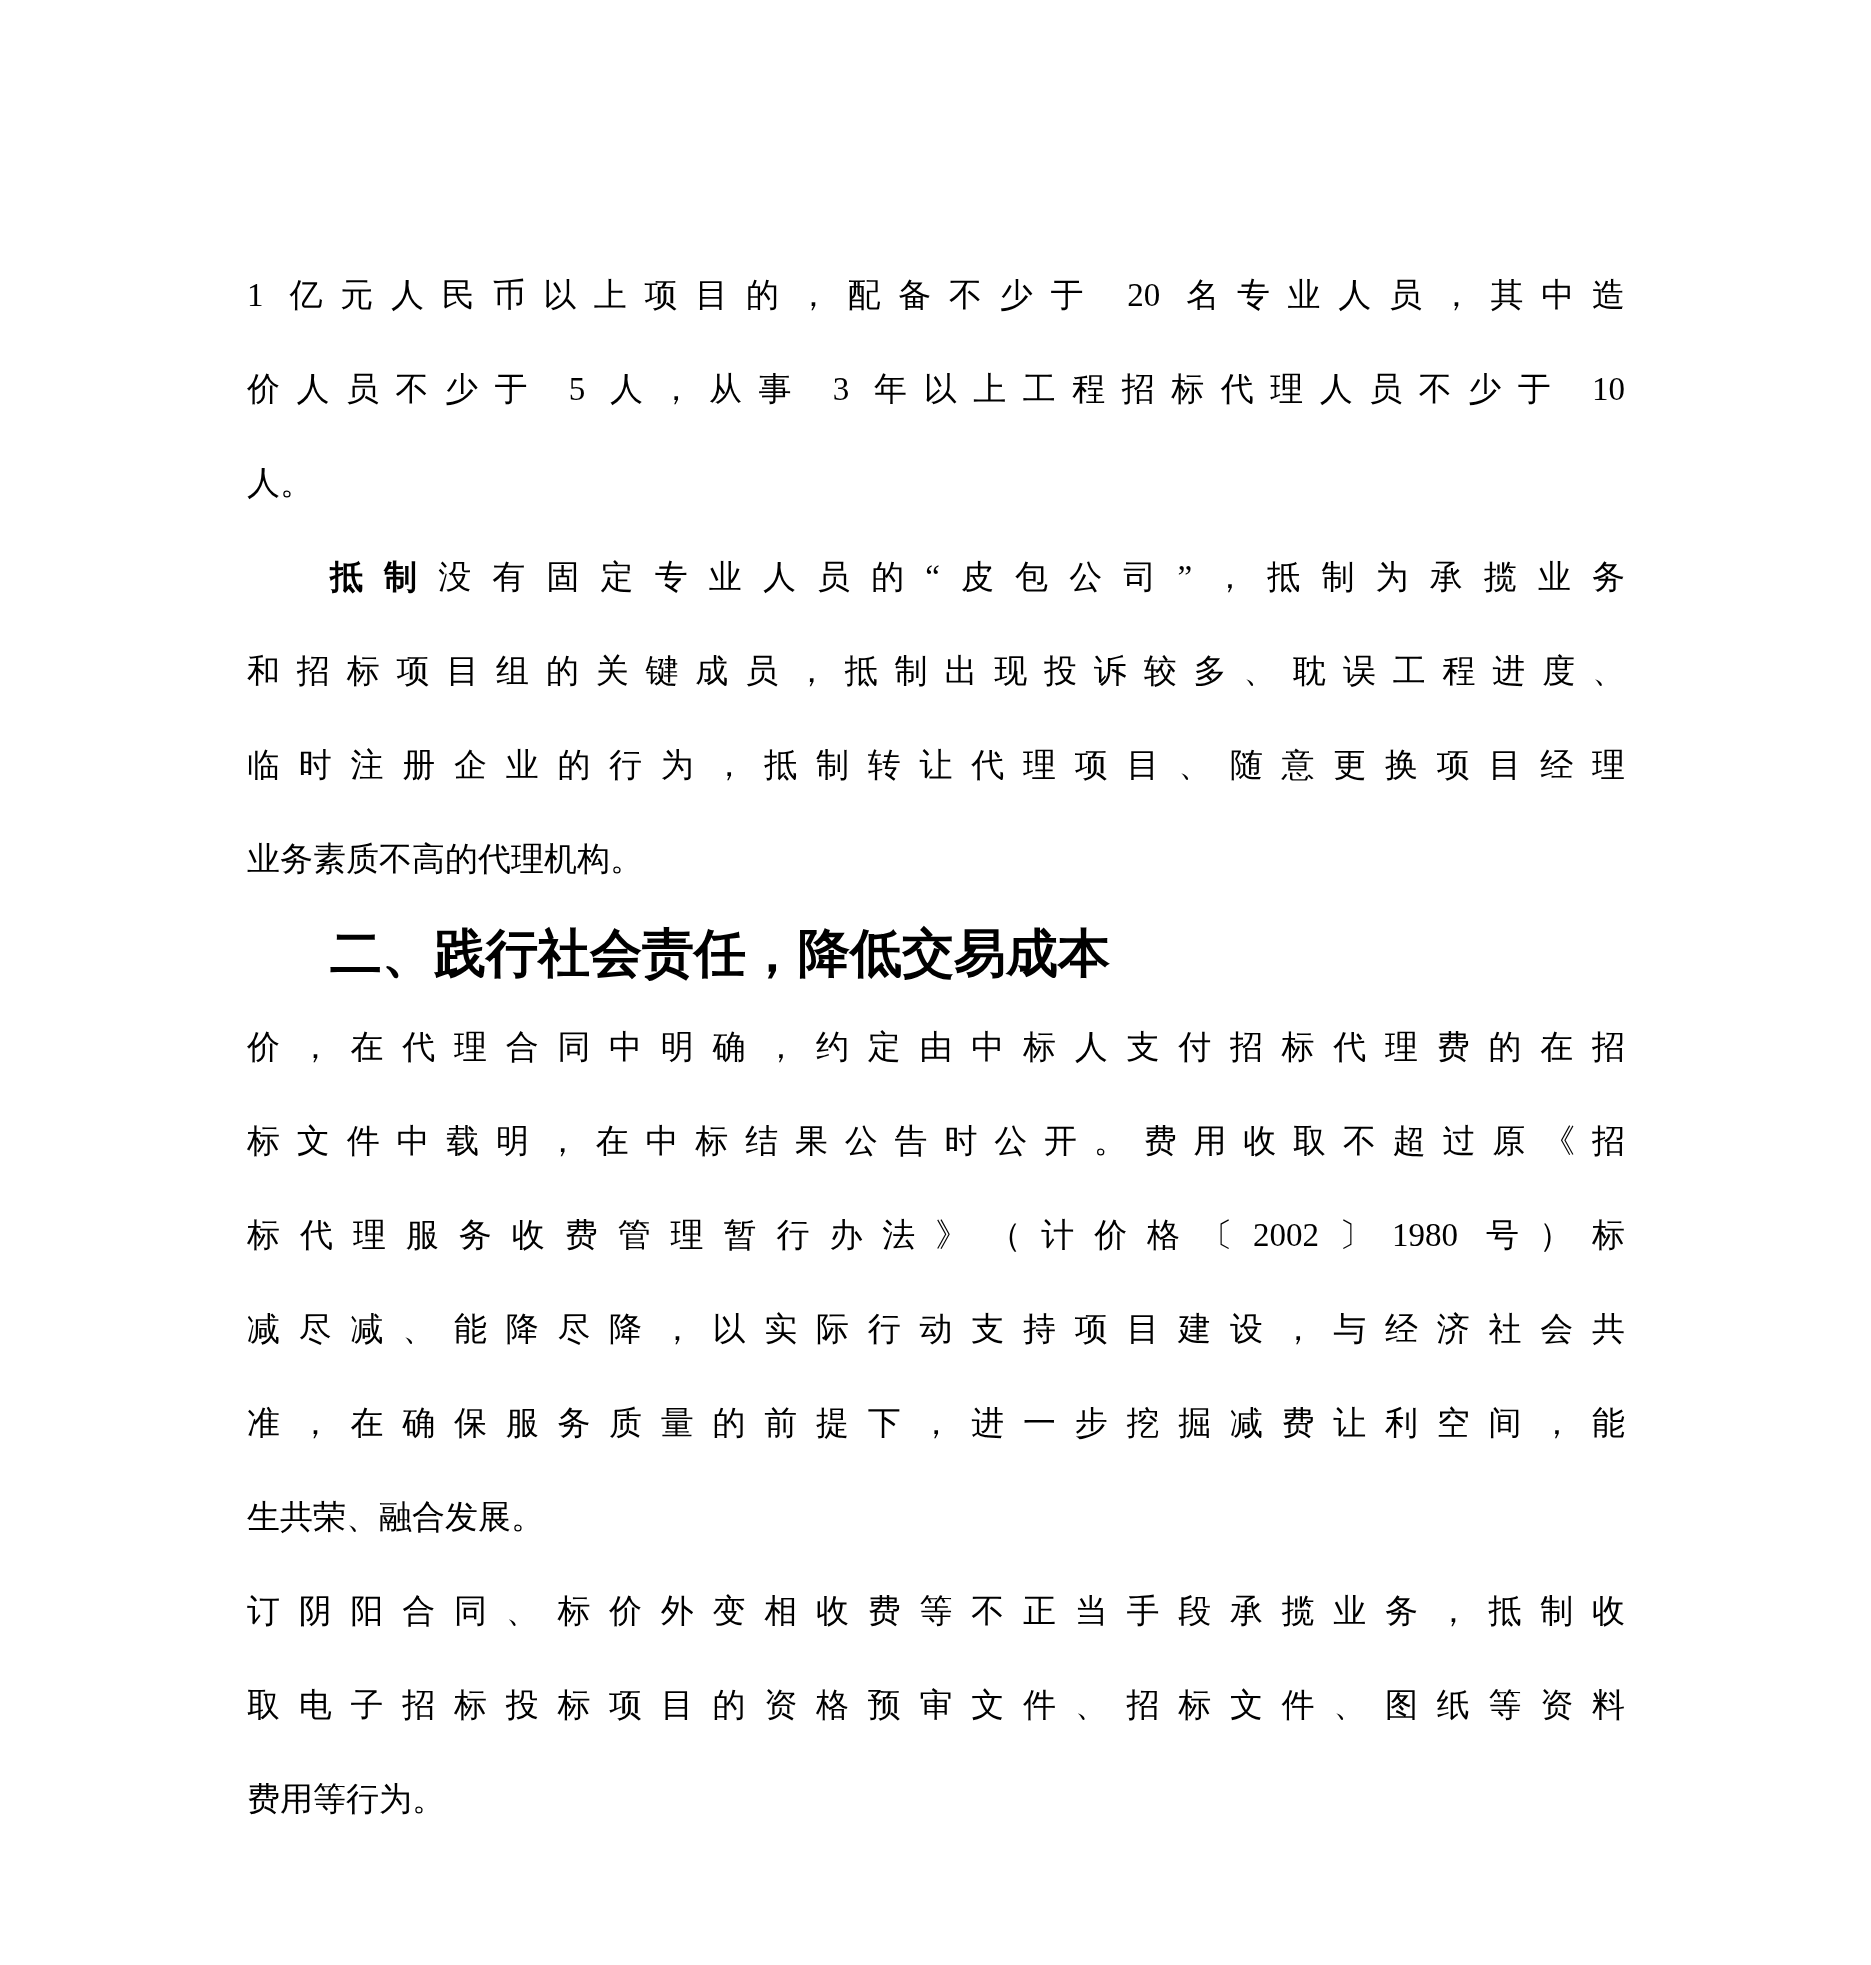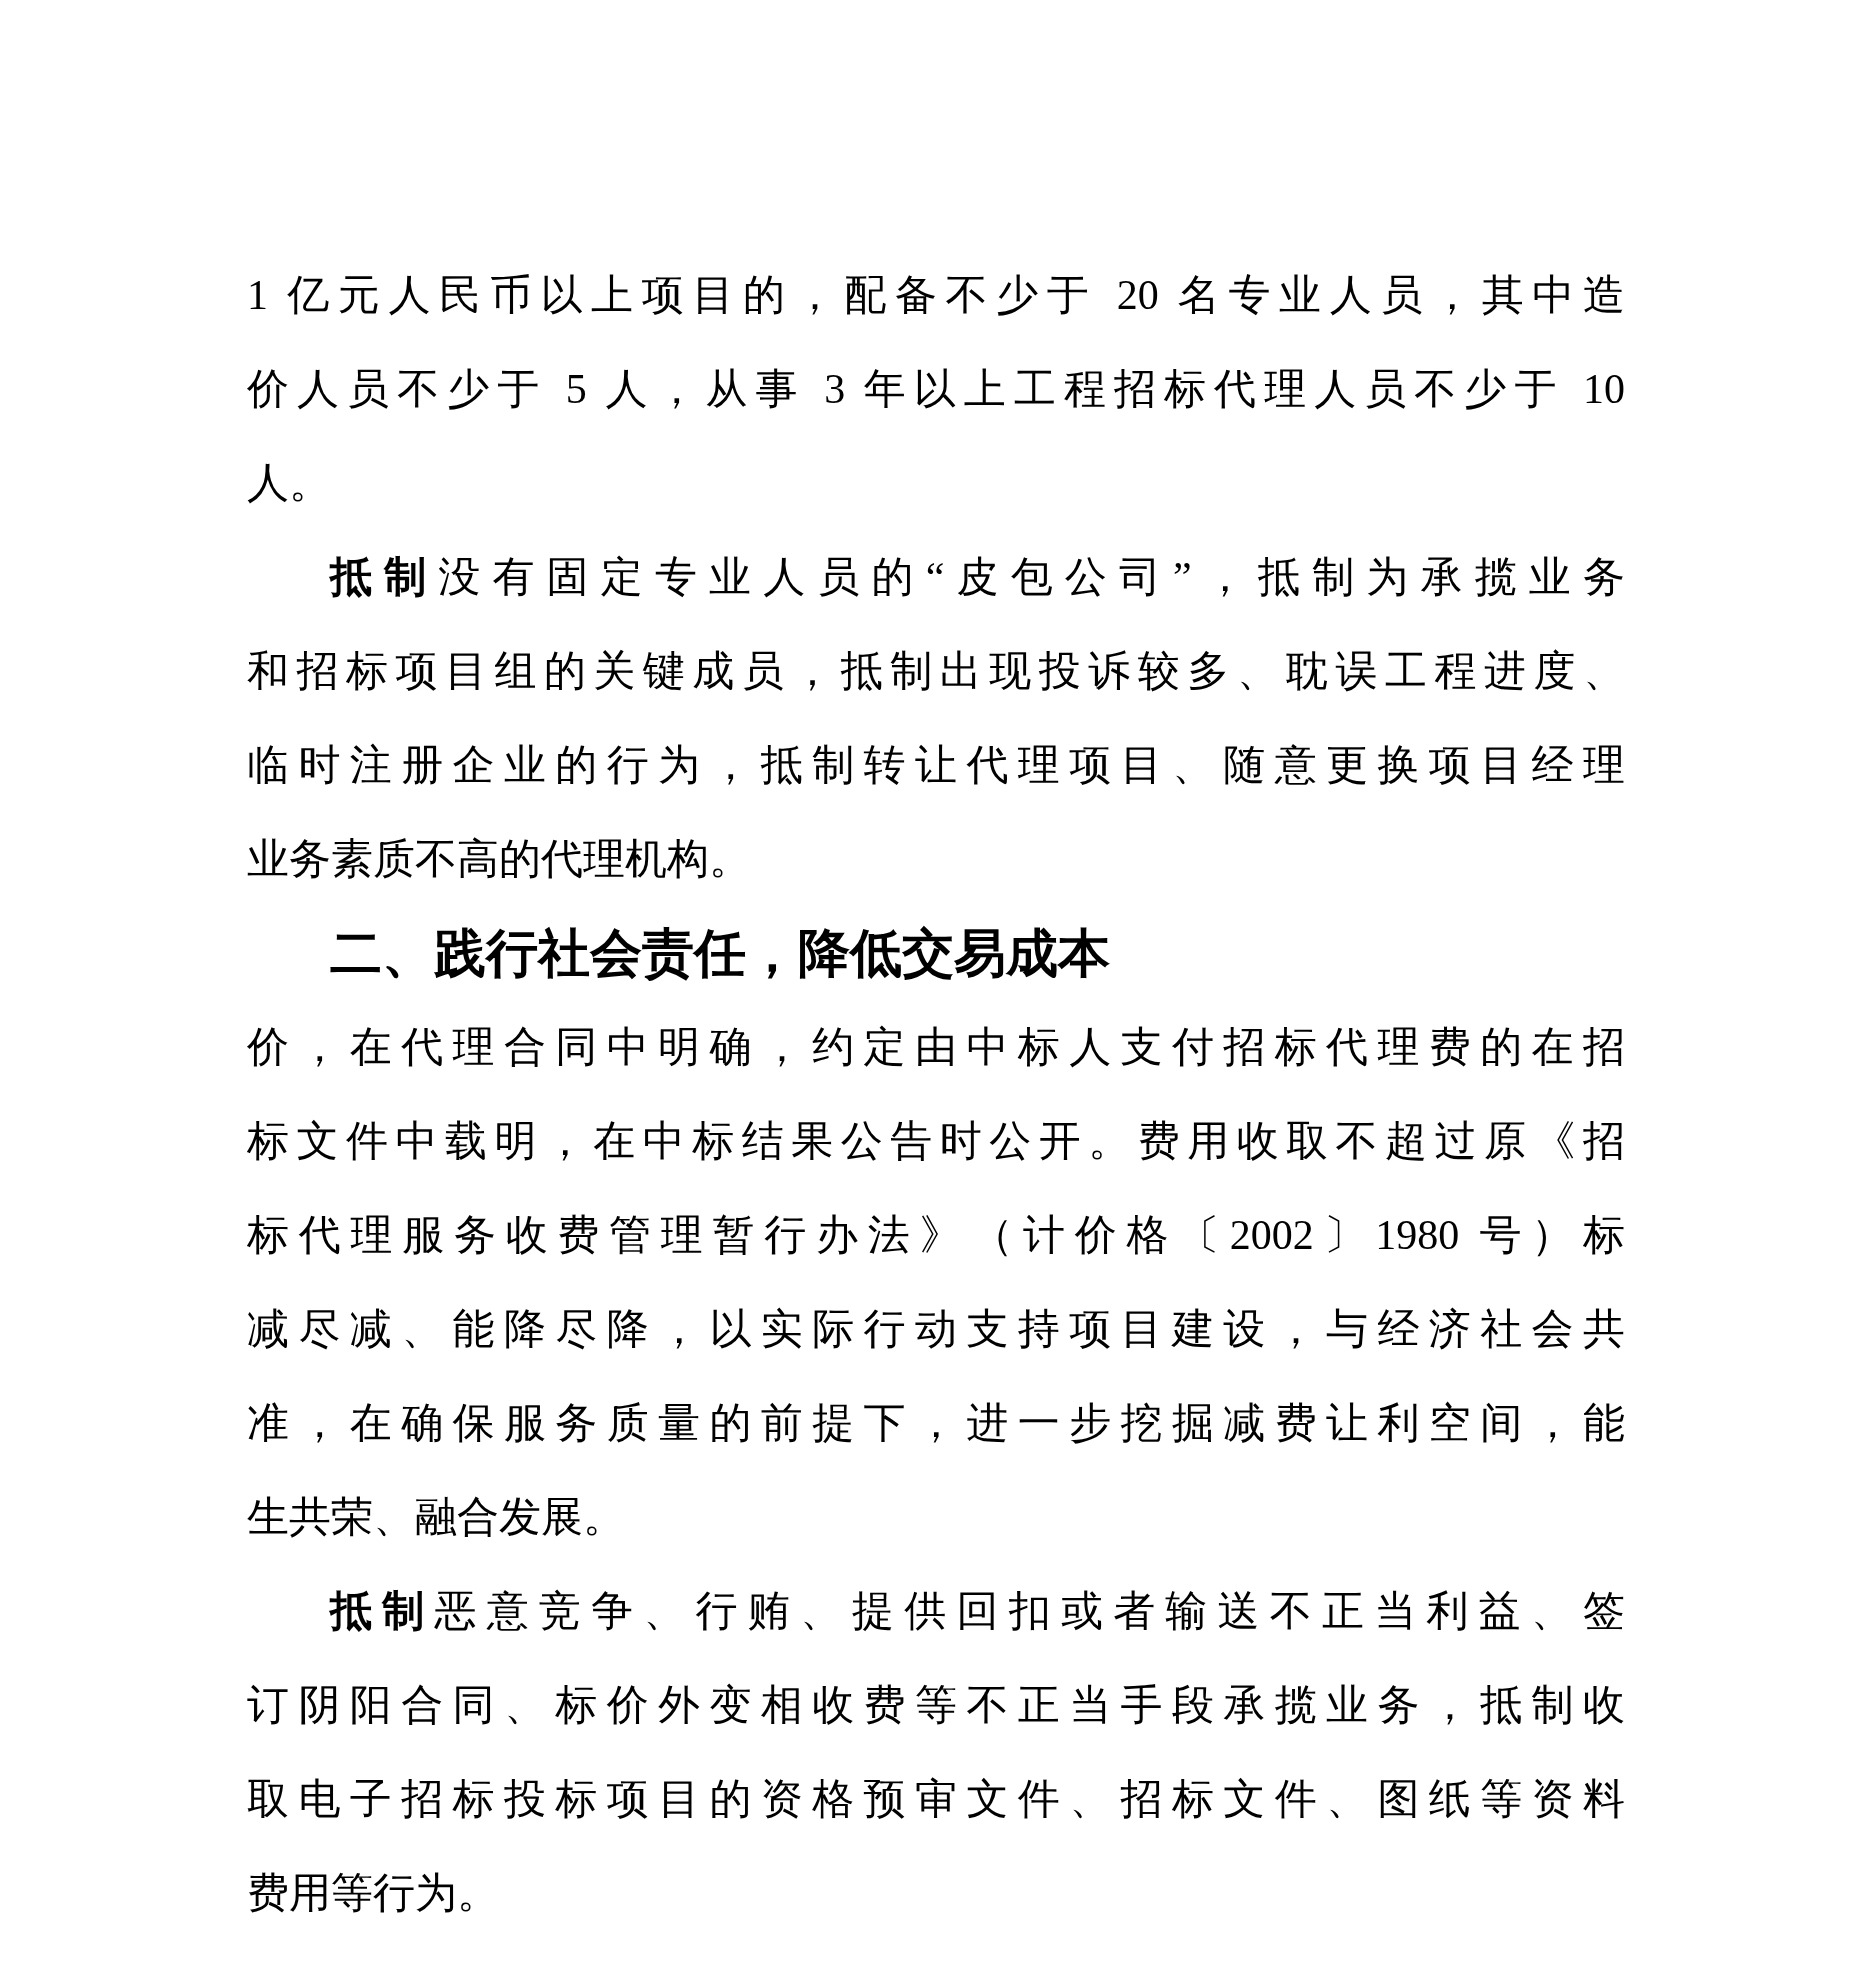--- a/index.html
+++ b/index.html
@@ -14,21 +14,21 @@
     overflow: hidden;
   }
   .content {
     position: absolute;
     left: 247px; top: 248px;
     width: 1378px;
   }
   .line {
     height: 94px;
     line-height: 94px;
-    font-size: 42px;
+    font-size: 33px;
     color: #000000;
     font-family: "Liberation Serif", "DejaVu Serif", serif;
     white-space: normal;
   }
   .just {
     text-align: justify;
     text-align-last: justify;
   }
   .indent { text-indent: 83px; }
   .heading {
@@ -59,21 +59,20 @@
 
     <div class="line heading">二、践行社会责任，降低交易成本</div>
 
     <div class="line just">价，在代理合同中明确，约定由中标人支付招标代理费的在招</div>
     <div class="line just">标文件中载明，在中标结果公告时公开。费用收取不超过原《招</div>
     <div class="line just">标代理服务收费管理暂行办法》（计价格〔2002〕1980 号）标</div>
     <div class="line just">减尽减、能降尽降，以实际行动支持项目建设，与经济社会共</div>
     <div class="line just">准，在确保服务质量的前提下，进一步挖掘减费让利空间，能</div>
     <div class="line">生共荣、融合发展。</div>
 
-    <div class="line just indent"><span class="lead">抵制</span><span>恶意竞争、行贿、提供回扣或者输送不正当利益、签</span></div>
     <div class="line just">订阴阳合同、标价外变相收费等不正当手段承揽业务，抵制收</div>
     <div class="line just">取电子招标投标项目的资格预审文件、招标文件、图纸等资料</div>
     <div class="line">费用等行为。</div>
 
   </div>
 
 </div>
 
 
 </body></html>

